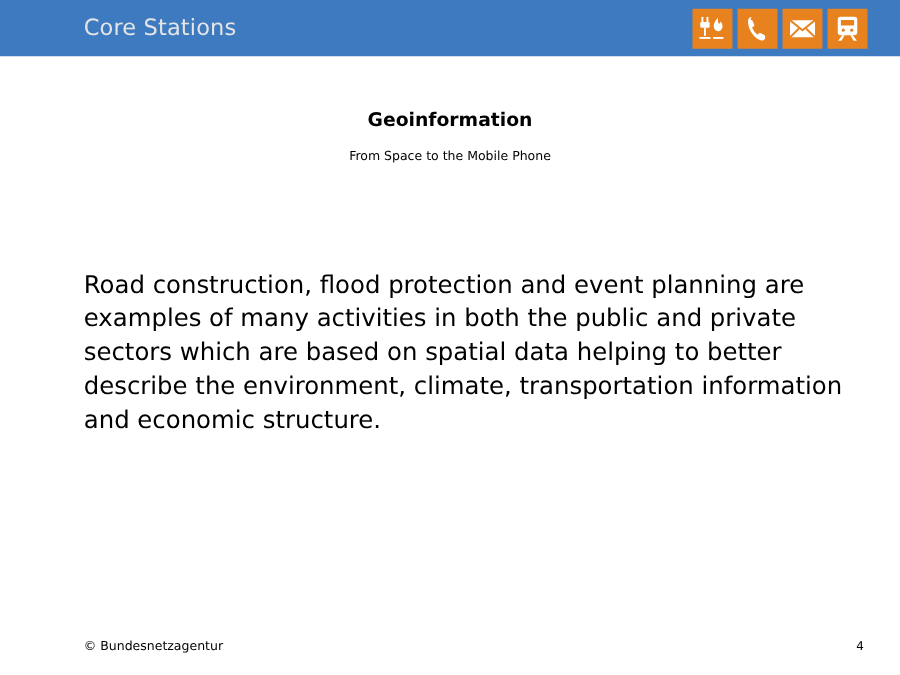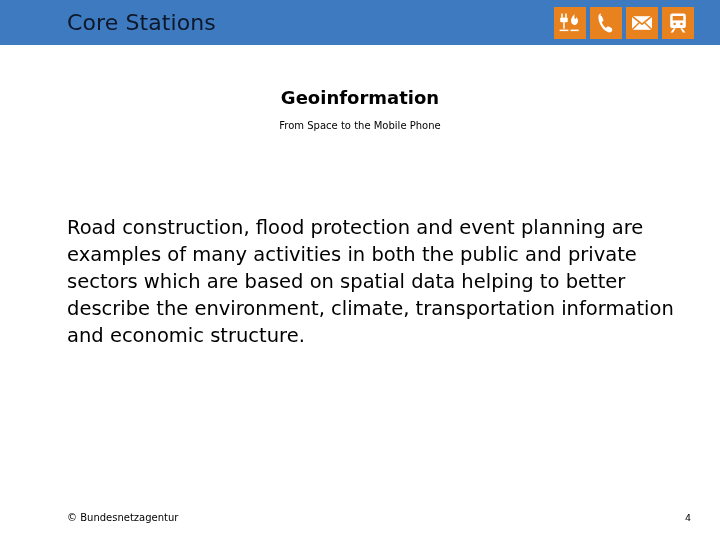--- a/index.html
+++ b/index.html
@@ -31,22 +31,22 @@
     height: 45px;
     background: #3d7ac0;
   }
 
   .header-title {
     position: absolute;
     left: 67px;
     top: 0;
     height: 45px;
     line-height: 45px;
-    color: #0f172a;
-    font-size: 22px;
+    color: #e5e5e5;
+    font-size: 18px;
     font-family: "DejaVu Sans", sans-serif;
     letter-spacing: 0.1px;
     white-space: nowrap;
   }
 
   .header-icons {
     position: absolute;
     right: 26px;
     top: 7px;
     height: 32px;
@@ -67,21 +67,21 @@
     display: block;
   }
 
   
   .content-title {
     position: absolute;
     left: 0;
     top: 87px;
     width: 720px;
     text-align: center;
-    font-size: 18px;
+    font-size: 15px;
     font-weight: bold;
     color: #000000;
     font-family: "DejaVu Sans", sans-serif;
   }
 
   .content-subtitle {
     position: absolute;
     left: 0;
     top: 120px;
     width: 720px;

